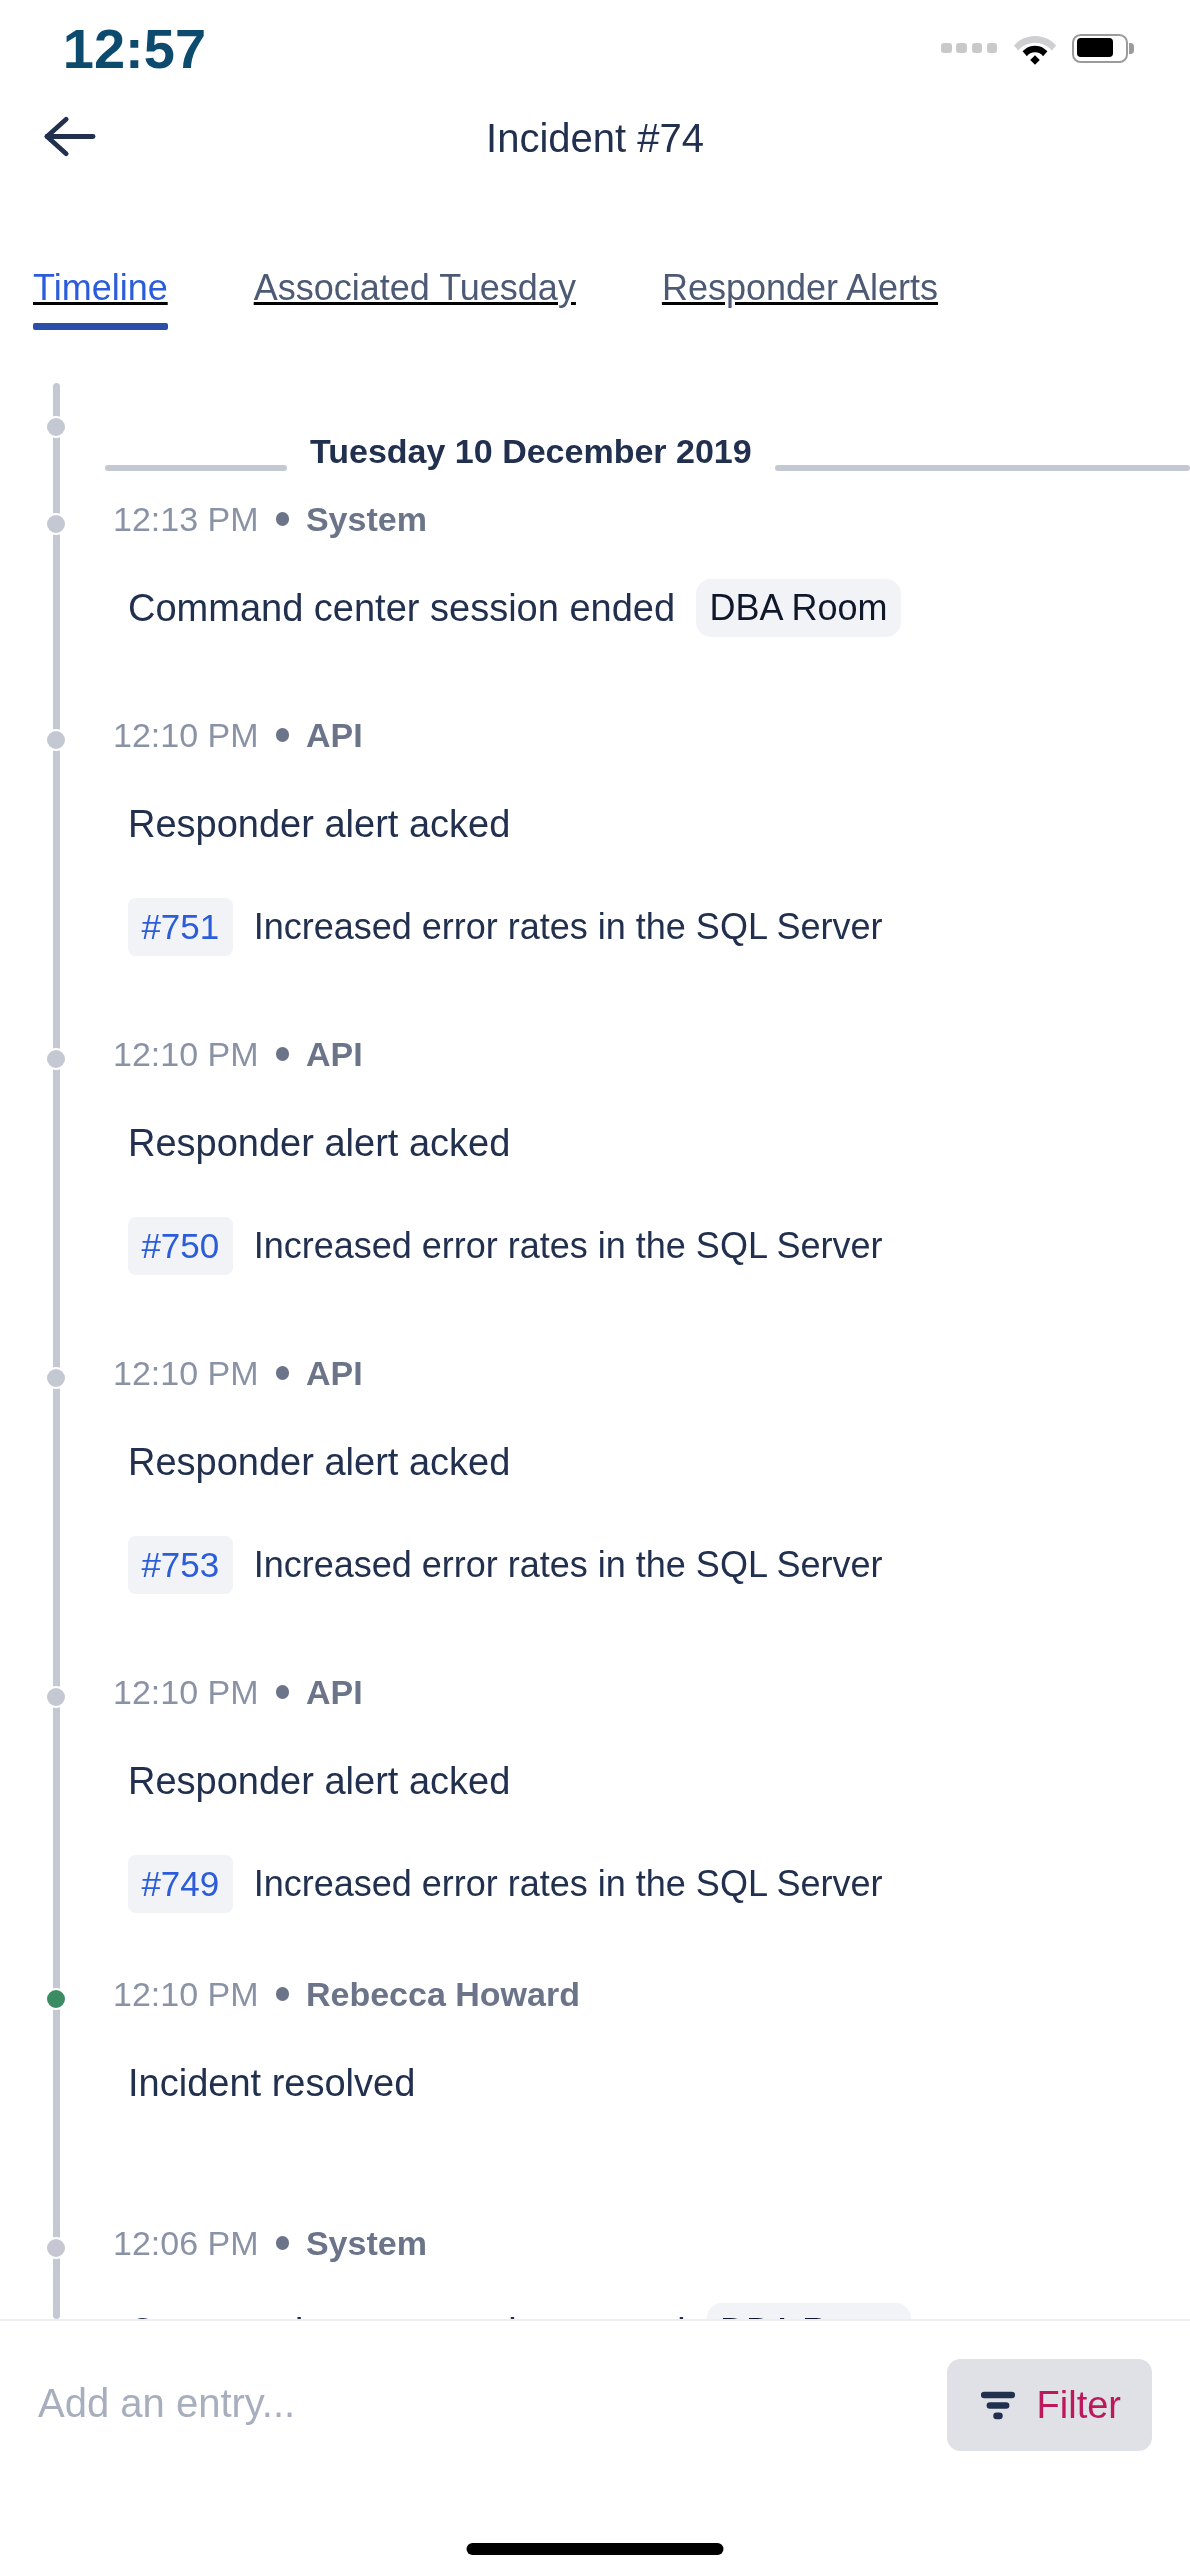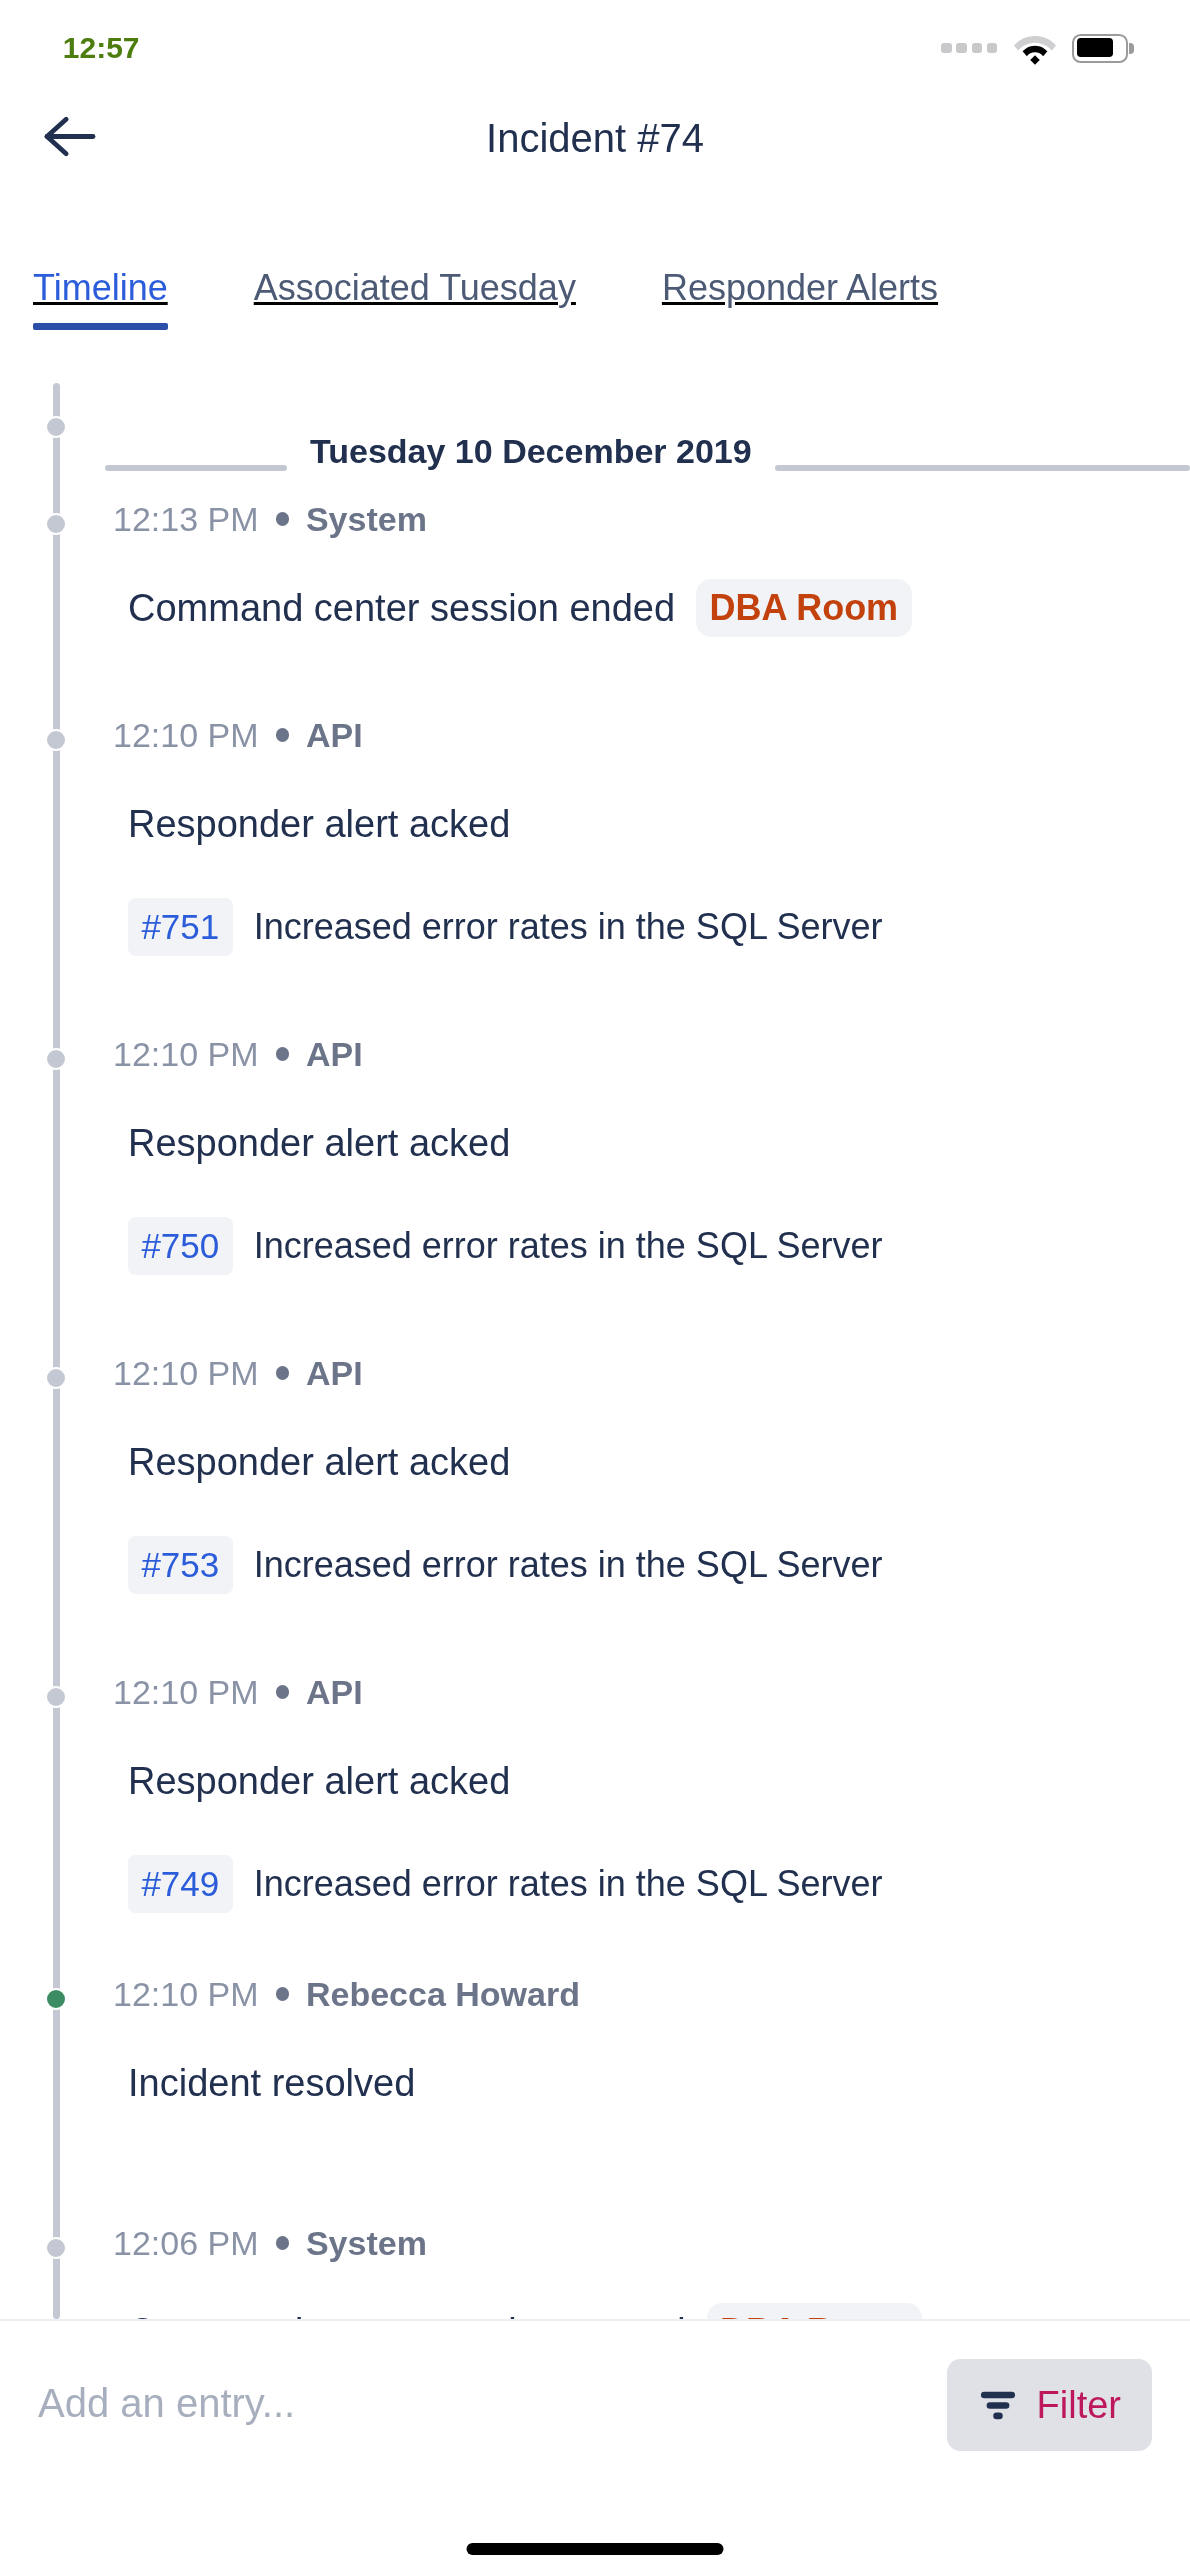--- a/index.html
+++ b/index.html
@@ -11,21 +11,21 @@
   }
   .phone { position: relative; width: 1190px; height: 2576px; background: #fff; }
 
   
   .statusbar {
     position: absolute; top: 0; left: 0; width: 1190px; height: 96px;
     display: flex; align-items: center; justify-content: space-between;
     padding: 0 59px 0 59px;
   }
   .status-time {
-    font-size: 30px; font-weight: 600; color: #4d7c0f; letter-spacing: 0px;
+    font-size: 56px; font-weight: 600; color: #0c4a6e; letter-spacing: 0px;
     margin-left: 3.8px;
   }
   .status-right { display: flex; align-items: center; gap: 15.3px; }
   .cell-dots { display: flex; align-items: flex-end; gap: 4.8px; }
   .cell-dots i { display: block; width: 10.5px; height: 10.5px; border-radius: 2.9px; background: #c9c9cb; }
   .wifi-icon { width: 44px; height: 33px; display: block; }
   .batt { position: relative; width: 59px; height: 29px; }
   .batt-shell {
     position: absolute; left: 0; top: 0; width: 56px; height: 29px;
     border: 2.9px solid #9b9b9e; border-radius: 8.6px; background: #fff;
@@ -119,21 +119,21 @@
   .ev-actor { font-size: 34px; color: #6b7488; font-weight: 600; }
 
   .ev-body { padding-left: 128px; }
   .ev-line {
     display: flex; align-items: center; flex-wrap: wrap;
     min-height: 82px;
   }
   .ev-text { font-size: 38px; color: #22304f; font-weight: 400; }
   .chip-room {
     display: inline-block; margin-left: 21px;
-    font-size: 36px; color: #c2410c; font-weight: 700;
+    font-size: 36px; color: #0f172a; font-weight: 400;
     background: #f1f3f7; border-radius: 15px; padding: 7.7px 13.4px;
   }
   .chip-alert {
     display: inline-block;
     font-size: 35px; color: #2b5cd9; font-weight: 400;
     background: #f1f3f7; border-radius: 7.7px; padding: 8.6px 13.4px;
     margin-right: 21px;
   }
   .alert-title { font-size: 36px; color: #22304f; font-weight: 400; }
   .ev-spacer { height: 38px; }

